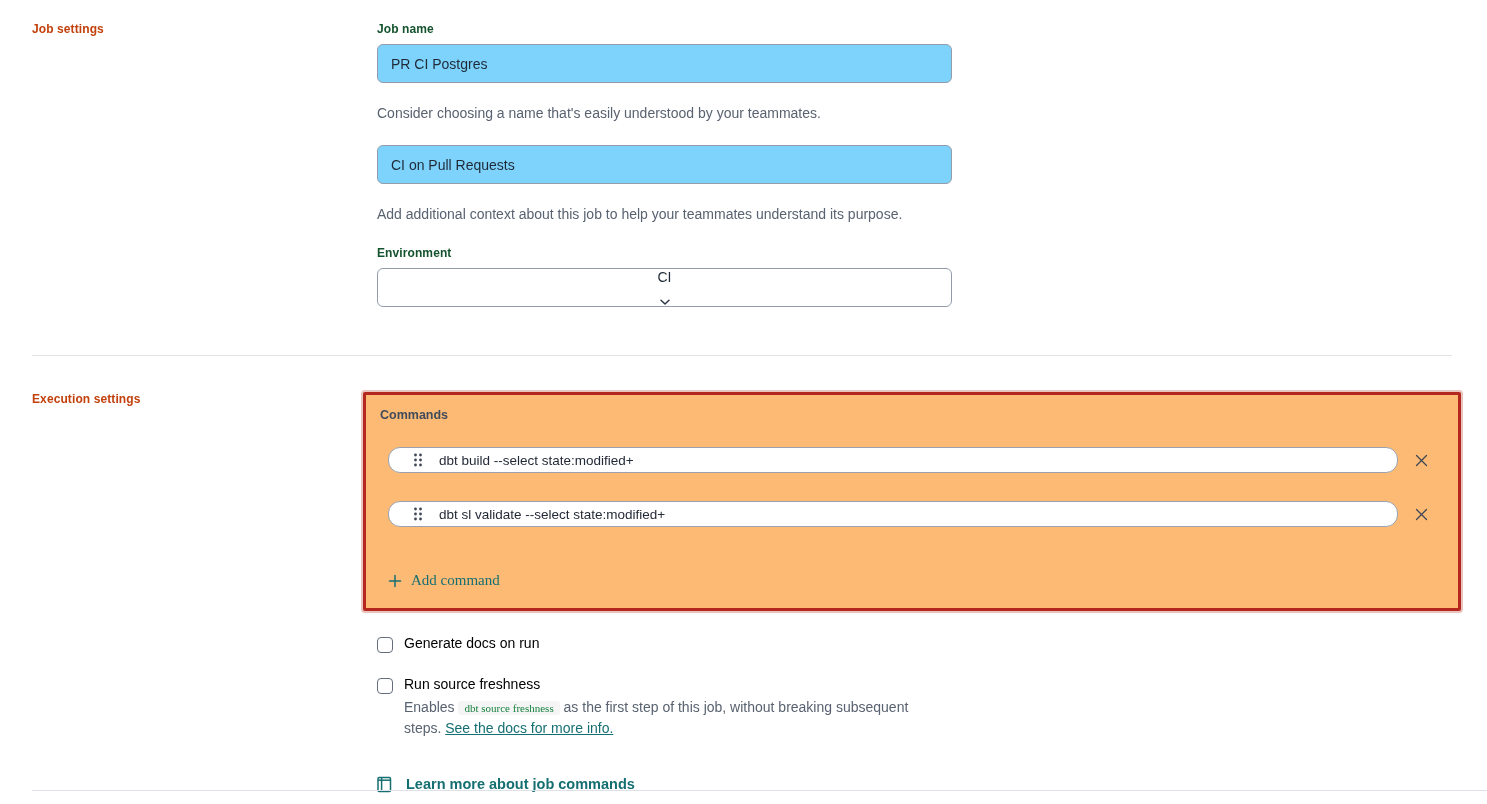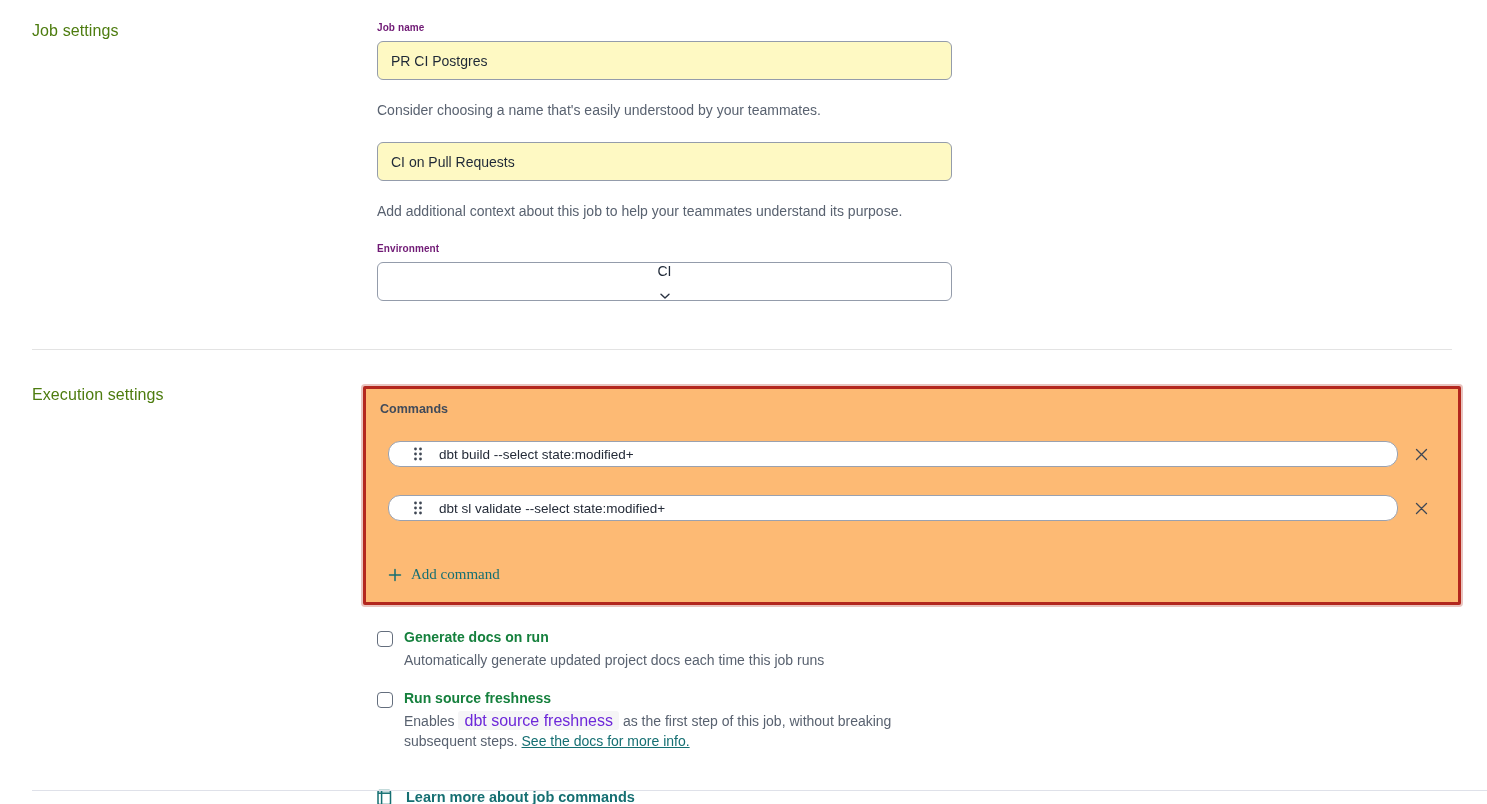--- a/index.html
+++ b/index.html
@@ -13,56 +13,56 @@
   .page { width: 1487px; height: 804px; position: relative; }
 
   .section {
     display: flex;
     padding-left: 32px;
   }
   .section-left { width: 345px; flex: 0 0 345px; }
   .section-right { flex: 1; }
 
   .section-heading {
-    font-size: 16px;
-    font-weight: 400;
-    color: #4d7c0f;
+    font-size: 12px;
+    font-weight: 700;
+    color: #c2410c;
     letter-spacing: 0.1px;
   }
 
   .form-col { width: 575px; }
 
   .field { margin-bottom: 24px; }
   .field-label-row {
     display: flex;
     justify-content: space-between;
     align-items: baseline;
     margin-bottom: 8px;
   }
   .field-label {
-    font-size: 10px;
-    font-weight: 700;
-    color: #701a75;
+    font-size: 12px;
+    font-weight: 700;
+    color: #14532d;
     letter-spacing: 0.1px;
   }
   .optional-tag {
     font-size: 12.5px;
     font-weight: 700;
     color: #4a5362;
   }
   .text-input {
     width: 100%;
     height: 39px;
     border: 1px solid #949cab;
     border-radius: 6px;
     padding: 0 13px;
     font-size: 14px;
     color: #1f2937;
     font-family: inherit;
-    background: #fef9c3;
+    background: #7dd3fc;
     outline: none;
   }
   .helper-text {
     margin-top: 22px;
     font-size: 14px;
     color: #596270;
   }
 
   .select-box {
     width: 100%;
@@ -180,35 +180,35 @@
     border: 1.6px solid #646e7d;
     border-radius: 4px;
     background: #fff;
     margin-top: 2px;
     flex: 0 0 16px;
     cursor: pointer;
   }
   .check-body { margin-left: 11px; }
   .check-title {
     font-size: 14px;
-    font-weight: 700;
-    color: #15803d;
+    font-weight: 400;
+    color: #000000;
     margin-bottom: 5px;
   }
   .check-desc {
     font-size: 14px;
     color: #596270;
     line-height: 20px;
     max-width: 545px;
   }
   .code-chip {
-    font-family: Liberation Sans, sans-serif;
-    font-size: 16px;
+    font-family: Liberation Serif, serif;
+    font-size: 11px;
     background: #f5f5f6;
-    color: #6d28d9;
+    color: #15803d;
     padding: 1px 6px;
     border-radius: 3px;
   }
   .teal-link {
     color: #156f72;
     text-decoration: underline;
     cursor: pointer;
   }
 
   .learn-more {
@@ -340,21 +340,20 @@
         </button>
       </div>
 
       
       <div class="checks">
 
         <div class="check-row">
           <div class="checkbox"></div>
           <div class="check-body">
             <div class="check-title">Generate docs on run</div>
-            <div class="check-desc">Automatically generate updated project docs each time this job runs</div>
           </div>
         </div>
 
         <div class="check-row">
           <div class="checkbox"></div>
           <div class="check-body">
             <div class="check-title">Run source freshness</div>
             <div class="check-desc">
               <span>Enables</span>
               <span class="code-chip">dbt source freshness</span>

